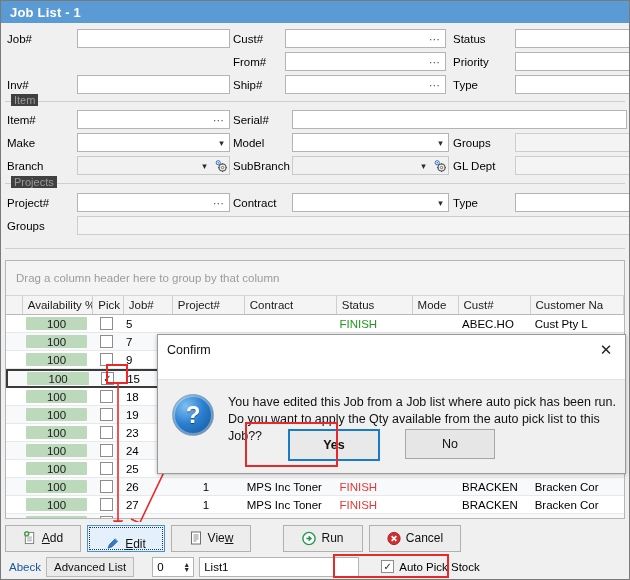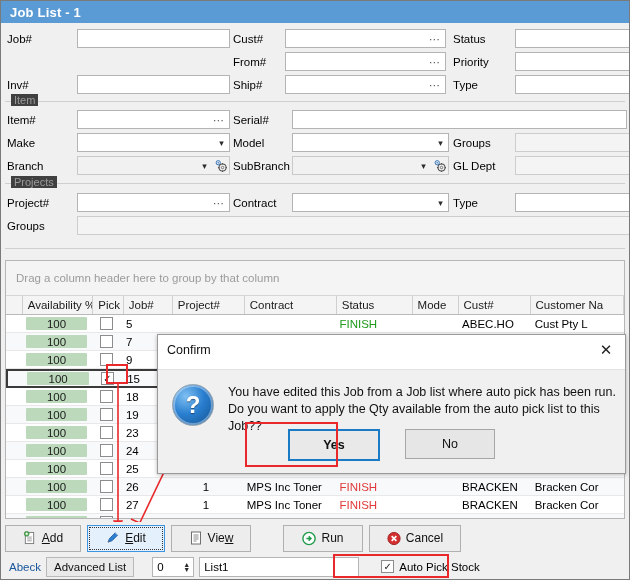--- a/index.html
+++ b/index.html
@@ -67,21 +67,21 @@
   .chk .mk{font-size:10px;color:#1e1e1e;line-height:10px;font-weight:bold;}
   .selcell{background:#cfe3f6;height:100%;}
   .st-green{color:#1f9b1f;}
   .st-red{color:#e23a3a;}
 
   
   .dlg{position:absolute;left:156px;top:333px;width:469px;height:140px;
        background:#f0f0f0;border:1px solid #9a9a9a;box-shadow:0 1px 4px rgba(0,0,0,.28);
        box-sizing:border-box;}
   .dlg .cap{height:30px;background:#fff;border-bottom:1px solid #e2e2e2;
-            display:flex;align-items:center;justify-content:space-between;padding:0 6px 4px 9px;}
+            display:flex;align-items:center;justify-content:space-between;padding:0 6px 14px 9px;}
   .dlg .cap .t{font-size:12.5px;color:#111;}
   .dlg .x{width:26px;height:22px;display:flex;align-items:center;justify-content:center;
           font-size:15px;color:#222;}
   .dlg .bodyd{display:flex;padding:14px 0 0 14px;}
   .qicon{width:40px;height:40px;flex:0 0 40px;border-radius:50%;
          background:radial-gradient(circle at 32% 28%, #7fc0f2 0%, #2a7fd0 45%, #11508f 100%);
          border:1px solid #9ba7b1;display:flex;align-items:center;justify-content:center;
          color:#fff;font-size:24px;font-weight:bold;box-shadow:inset 0 0 0 2px rgba(255,255,255,.35);}
   .qicon span{text-shadow:0 1px 1px rgba(0,0,0,.45);}
   .msg{padding-left:14px;font-size:12.5px;line-height:17px;color:#111;}
@@ -91,21 +91,21 @@
        display:flex;align-items:center;justify-content:center;font-size:12.5px;color:#111;}
   .btn.def{border:2px solid #1a7bc4;background:#e9e9e9;font-weight:bold;}
   .redbox{position:absolute;border:2px solid #e8282a;box-sizing:border-box;}
 
   
   .botbar{position:absolute;left:4px;right:4px;top:521px;height:32px;
           background:#f0f0f0;display:flex;align-items:center;gap:6px;}
   .tbtn{height:27px;border:1px solid #b0b0b0;background:#ededed;
         display:flex;align-items:center;justify-content:center;gap:5px;
         padding:0 11px;font-size:12px;color:#111;box-sizing:border-box;}
-  .tbtn.focus{border:1px solid #3d94e0;background:#e4f0fb;outline:1px dotted #333;outline-offset:-3px;}
+  .tbtn.focus{border:1px solid #3d94e0;background:#e4f0fb;outline:1px dotted #333;outline-offset:-3px;align-items:flex-end;}
   .tbtn u{text-decoration:underline;}
   .ico{width:14px;height:14px;display:inline-flex;align-items:center;justify-content:center;}
 
   .statusbar{position:absolute;left:4px;right:4px;top:554px;height:23px;
              background:#f0f0f0;display:flex;align-items:center;gap:5px;}
   .lnk{color:#17559c;font-size:11.5px;padding-left:4px;}
   .sbtn{height:20px;border:1px solid #b9b9b9;background:#eaeaea;display:flex;
         align-items:center;padding:0 7px;font-size:11.5px;color:#111;box-sizing:border-box;}
   .spin{height:20px;width:42px;border:1px solid #b4b4b4;background:#fff;
         display:flex;align-items:center;justify-content:space-between;

